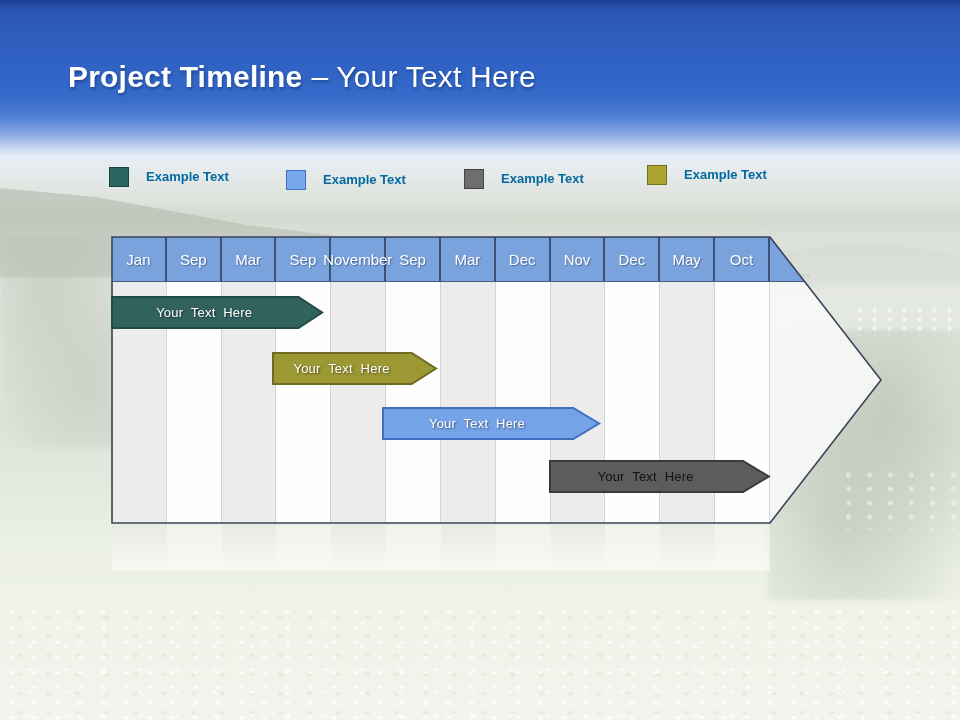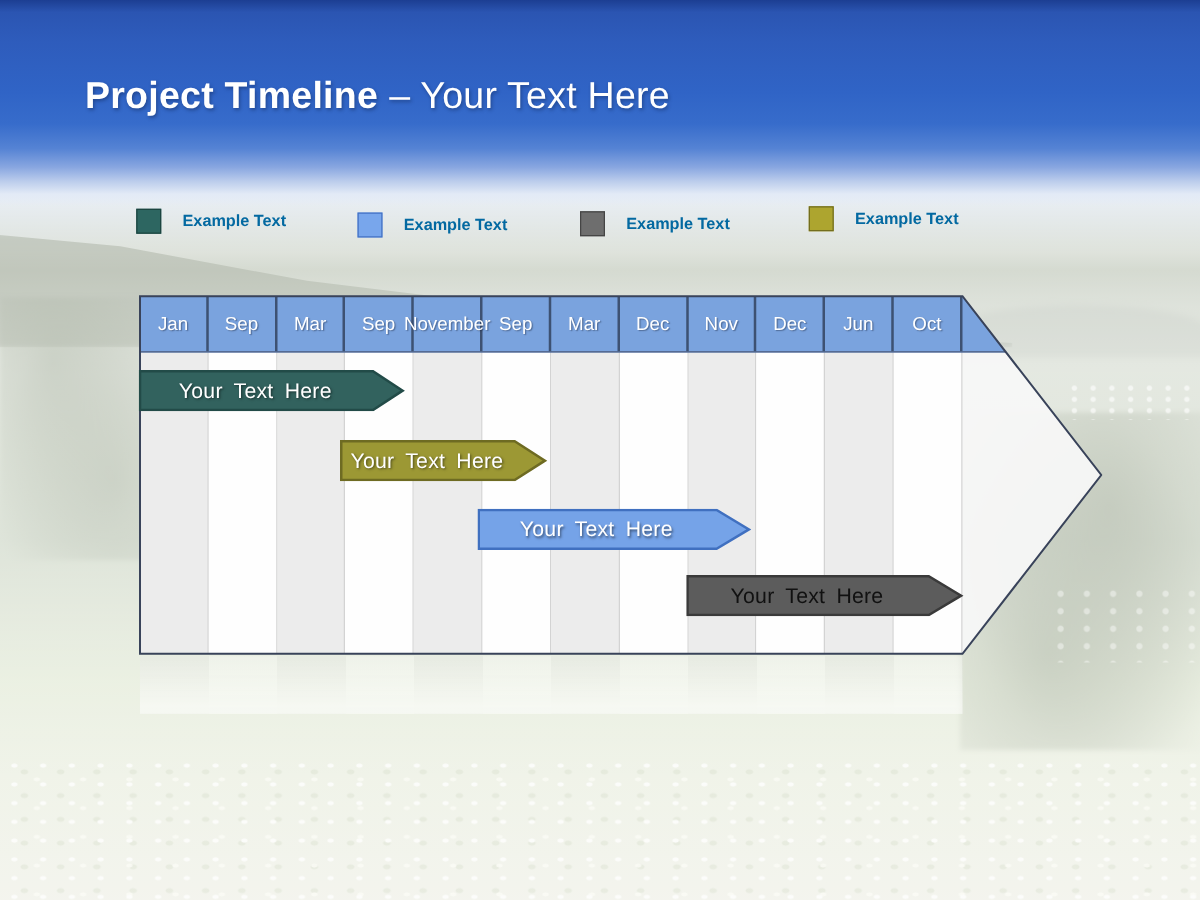--- a/index.html
+++ b/index.html
@@ -83,21 +83,21 @@
   
   .reflection{position:absolute;left:112px;top:525px;width:658px;height:46px;opacity:.55;
     background-image:
       linear-gradient(180deg,rgba(255,255,255,0) 0%,rgba(255,255,255,.95) 88%),
       repeating-linear-gradient(90deg,rgba(228,228,228,.6) 0 54.83px,rgba(252,252,252,.6) 54.83px 109.66px);}
 
   
   .bar{position:absolute;}
   .bar svg{display:block;}
   .bar-label{position:absolute;top:0;left:0;height:100%;display:flex;align-items:center;
-    justify-content:center;font-size:17px;word-spacing:4px;letter-spacing:.2px;white-space:nowrap;}
+    justify-content:center;font-size:13px;word-spacing:4px;letter-spacing:.2px;white-space:nowrap;}
   .bar-label.shadowed{text-shadow:1px 1px 2px rgba(0,0,0,.5);}
 </style>
 </head>
 <body>
 
 <div class="slide">
 
   <div class="photo"></div>
   <div class="hill"></div>
   <div class="hill-far"></div>
@@ -150,21 +150,21 @@
       <div class="mcell">Jan</div>
       <div class="mcell">Sep</div>
       <div class="mcell">Mar</div>
       <div class="mcell">Sep</div>
       <div class="mcell">November</div>
       <div class="mcell">Sep</div>
       <div class="mcell">Mar</div>
       <div class="mcell">Dec</div>
       <div class="mcell">Nov</div>
       <div class="mcell">Dec</div>
-      <div class="mcell">Jun</div>
+      <div class="mcell">May</div>
       <div class="mcell">Oct</div>
     </div>
   </div>
 
   <svg class="tl-outline" width="771" height="288">
     <polygon points="1,1 659,1 770,144 659,287 1,287" fill="none" stroke="#39435a" stroke-width="1.6"></polygon>
   </svg>
 
   <div class="reflection"></div>
 

